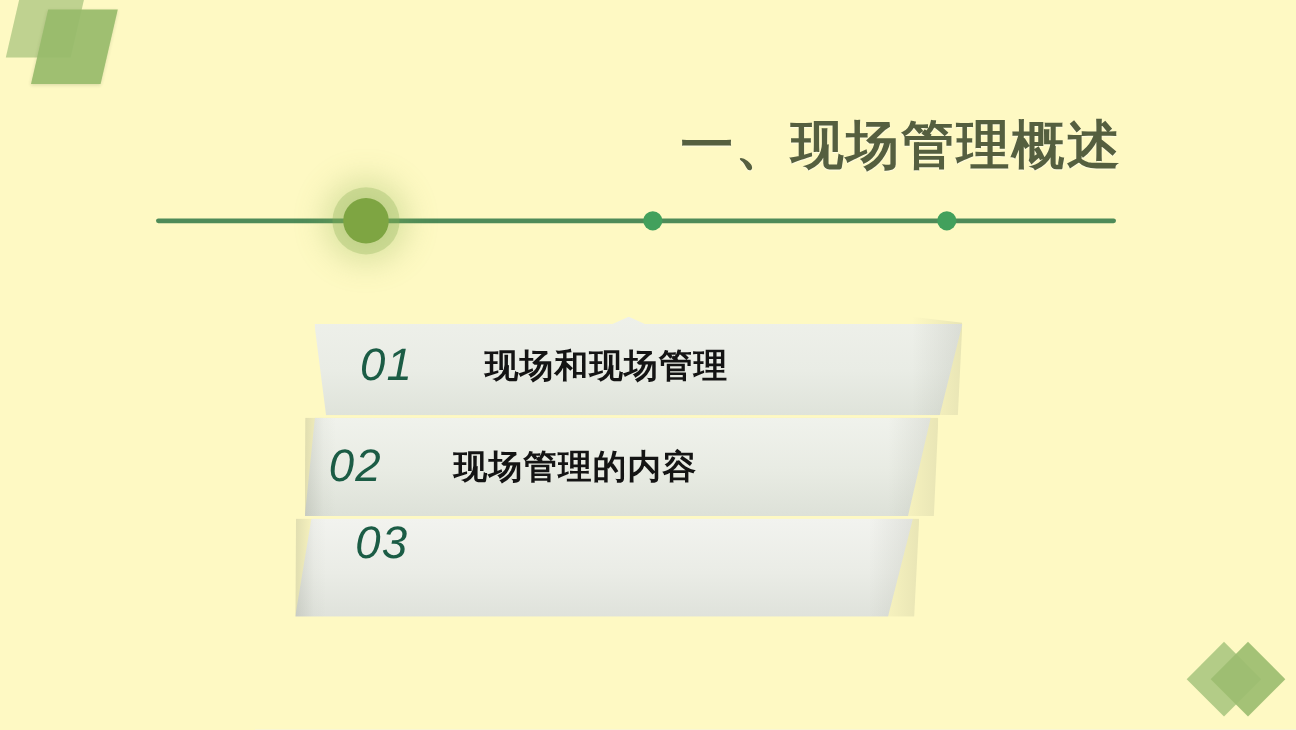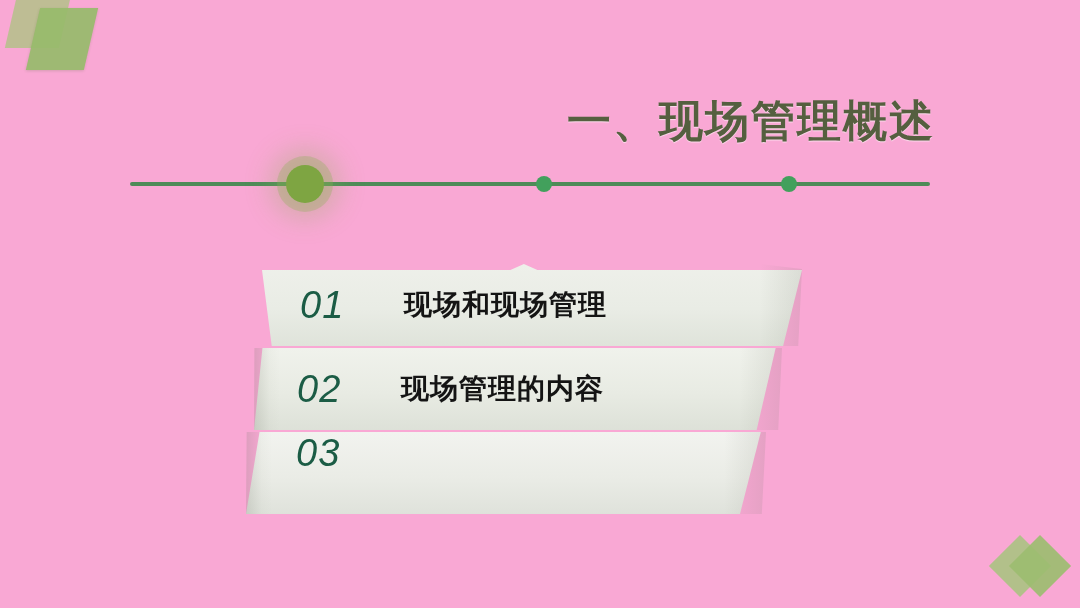--- a/index.html
+++ b/index.html
@@ -10,21 +10,21 @@
     width: 1080px;
     height: 608px;
     background: #f1f2ed;
     font-family: "Liberation Sans", "DejaVu Sans", sans-serif;
     overflow: hidden;
   }
   #slide {
     position: relative;
     width: 1080px;
     height: 608px;
-    background: #f9a8d4;
+    background: #fef9c3;
     overflow: hidden;
   }
 
   
   .deco-tl {
     position: absolute;
     top: 0;
     left: 0;
     width: 130px;
     height: 95px;
@@ -199,21 +199,21 @@
     left: 254px;
     top: 348px;
     width: 528px;
     height: 82px;
   }
   #panel2 .face {
     background: linear-gradient(180deg, #f0f2ec 0%, #e8ebe3 55%, #dde1d8 100%);
     clip-path: polygon(1.6% 0, 98.8% 0, 95.2% 100%, 0 100%);
     box-shadow: 0 3px 7px rgba(80,85,70,.20);
   }
-  #panel2 .content { padding-left: 20px; margin-left: 23px; }
+  #panel2 .content { padding-left: 20px; }
 
   
   #panel3 {
     left: 246px;
     top: 432px;
     width: 520px;
     height: 82px;
   }
   #panel3 .face {
     background: linear-gradient(180deg, #f2f3ef 0%, #eaece6 55%, #dfe2db 100%);

